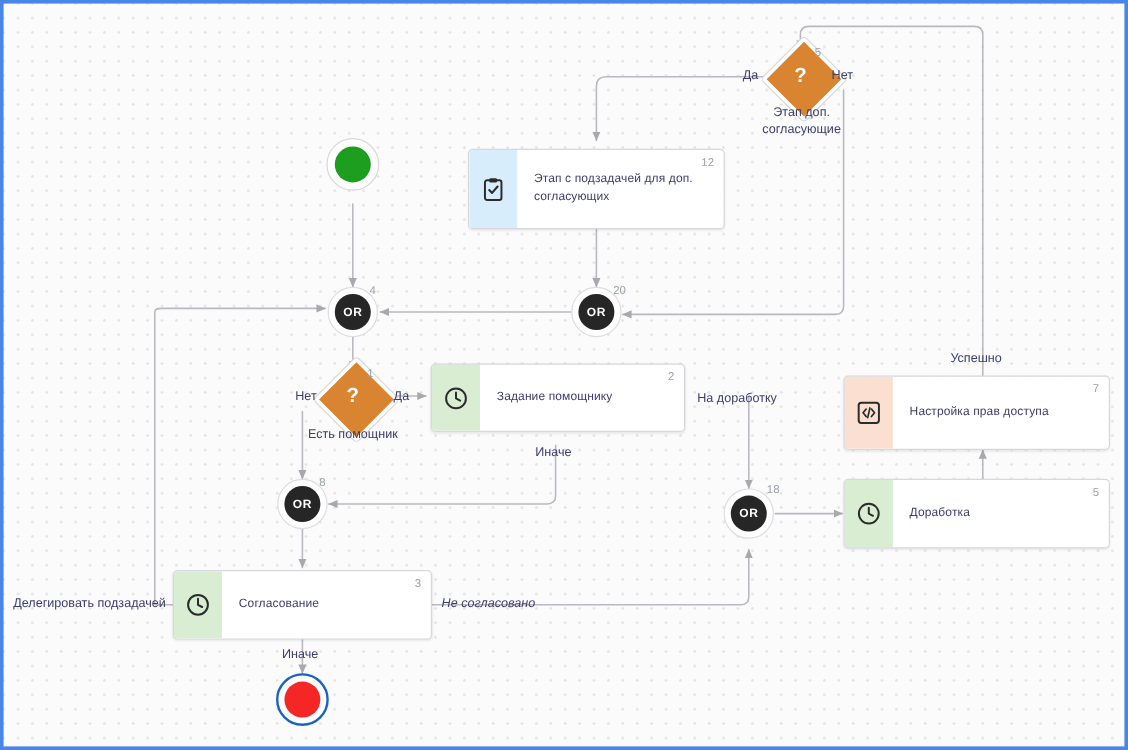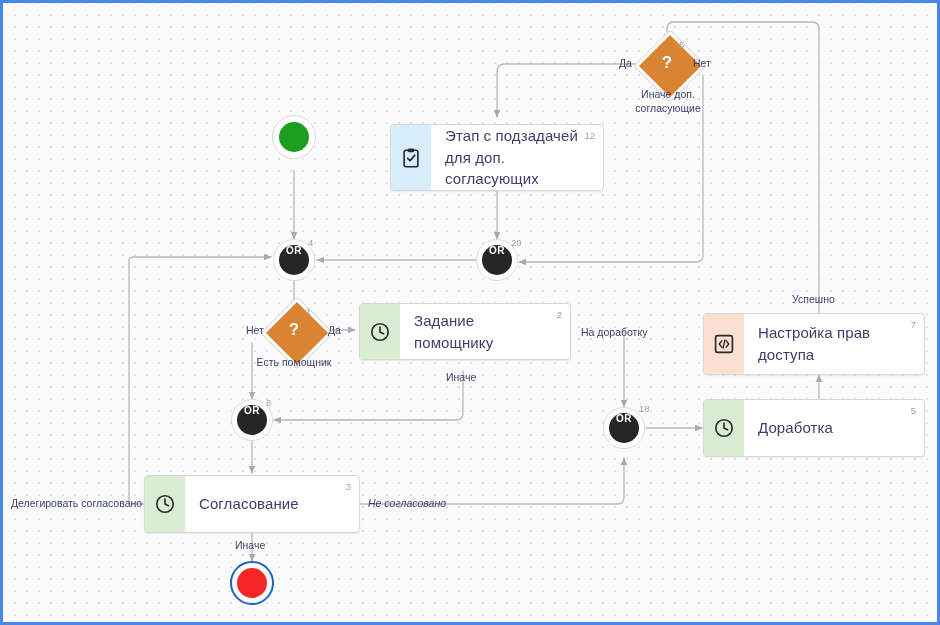--- a/index.html
+++ b/index.html
@@ -34,21 +34,21 @@
   .card .strip{
     width:40px;flex:0 0 40px;
     display:flex;align-items:center;justify-content:center;
   }
   .card .body{
     flex:1;position:relative;
     display:flex;align-items:center;
     padding:6px 22px 6px 14px;
   }
   .card .title{
-    font-size:15px;color:#3b3f6b;line-height:1.45;
+    font-size:10px;color:#3b3f6b;line-height:1.45;
     letter-spacing:.1px;
   }
   .card .num{
     position:absolute;top:5px;right:8px;
     font-size:9.5px;color:#9aa0b0;
   }
   .strip-blue{background:#d7edfb;}
   .strip-green{background:#d8edd2;}
   .strip-peach{background:#fbe0d2;}
 
@@ -79,21 +79,21 @@
   
   .orgate{width:42px;height:42px;}
   .orgate .ring{
     position:absolute;left:0;top:0;width:42px;height:42px;
     border-radius:50%;background:#ffffff;border:1px solid #dddde2;
     box-sizing:border-box;
   }
   .orgate .core{
     position:absolute;left:6px;top:6px;width:30px;height:30px;
     border-radius:50%;background:#262626;
-    display:flex;justify-content:center;
+    display:flex;align-items:center;justify-content:center;
   }
   .orgate .core span{
     color:#ffffff;font-size:10px;font-weight:bold;letter-spacing:.5px;
   }
   .or-num{position:absolute;font-size:9.5px;color:#9aa0b0;}
 
   
   .startnode{width:44px;height:44px;}
   .startnode .outer{
     position:absolute;left:0;top:0;width:44px;height:44px;
@@ -192,21 +192,21 @@
     <div class="outer"></div>
     <div class="inner"></div>
   </div>
 
   <div class="node gateway" style="left:642px;top:38px;">
     <div class="dia"></div>
     <div class="qm">?</div>
   </div>
   <div class="gw-num" style="left:676px;top:36px;">5</div>
   <div class="gw-caption" style="left:595px;top:84px;width:140px;">
-    <div>Иначе доп.</div>
+    <div>Этап доп.</div>
     <div>согласующие</div>
   </div>
 
   <div class="node gateway" style="left:269px;top:305px;">
     <div class="dia"></div>
     <div class="qm">?</div>
   </div>
   <div class="gw-num" style="left:303px;top:303px;">1</div>
   <div class="gw-caption" style="left:221px;top:352px;width:140px;">Есть помощник</div>
 
@@ -315,16 +315,16 @@
 
   <div class="elabel" style="left:243px;top:322px;">Нет</div>
   <div class="elabel" style="left:325px;top:322px;">Да</div>
 
   <div class="elabel" style="left:443px;top:369px;">Иначе</div>
   <div class="elabel" style="left:232px;top:537px;">Иначе</div>
 
   <div class="elabel" style="left:578px;top:324px;">На доработку</div>
   <div class="elabel" style="left:365px;top:495px;font-style:italic;">Не согласовано</div>
 
-  <div class="elabel" style="left:8px;top:495px;">Делегировать согласовано</div>
+  <div class="elabel" style="left:8px;top:495px;">Делегировать подзадачей</div>
   <div class="elabel" style="left:789px;top:291px;">Успешно</div>
 
 </div>
 
 </body></html>

